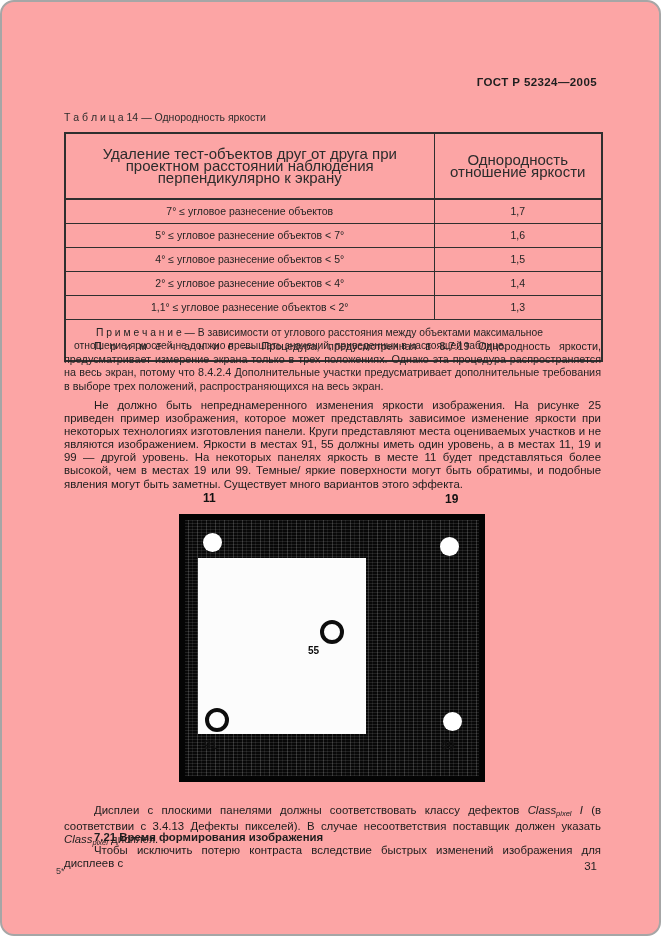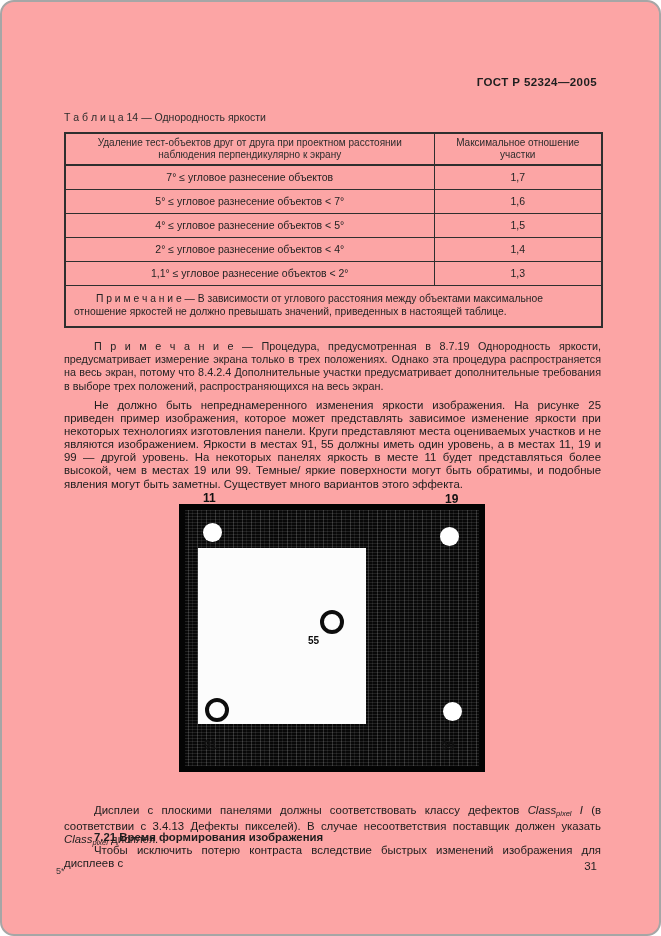--- a/index.html
+++ b/index.html
@@ -23,23 +23,23 @@
     font-size:10.5px; color:#2c2c2c;
   }
 
   table.t14 {
     position:absolute; top:130px; left:62px; width:537px;
     border-collapse:collapse; table-layout:fixed;
     border:2px solid #2f2f2f;
   }
   table.t14 th, table.t14 td { border:1px solid #2f2f2f; }
   table.t14 th {
-    font-size:10px; font-weight:normal; color:#2c2c2c;
+    font-size:15px; font-weight:normal; color:#2c2c2c;
     text-align:center; vertical-align:middle;
-    padding:0 14px; line-height:12px; height:32px;
+    padding:14px 14px; line-height:12px; height:32px;
     border-bottom:2px solid #2f2f2f;
   }
   table.t14 col.c1 { width:369px; }
   table.t14 col.c2 { width:168px; }
   table.t14 td.cond, table.t14 td.ratio {
     font-size:10.5px; text-align:center; vertical-align:middle;
     height:24px; padding:2px 6px; color:#242424;
   }
   table.t14 td.tnote {
     font-size:10.3px; line-height:13px; color:#242424;
@@ -60,21 +60,21 @@
   .figure { position:absolute; top:489px; left:62px; width:537px; height:264px; }
   .fig-label {
     position:absolute; font-size:12px; font-weight:bold; color:#111;
   }
   .lbl-11 { left:139px; top:0; }
   .lbl-19 { left:381px; top:1px; }
   .lbl-91 { left:140px; top:247px; }
   .lbl-99 { left:377px; top:248px; }
 
   .panel {
-    position:absolute; left:115px; top:13px; width:306px; height:268px;
+    position:absolute; left:115px; top:23px; width:306px; height:268px;
     background:
       repeating-linear-gradient(90deg, rgba(255,255,255,0.16) 0 1px, rgba(255,255,255,0) 1px 4px, rgba(255,255,255,0.07) 4px 5px, rgba(255,255,255,0) 5px 9px),
       repeating-linear-gradient(180deg, rgba(255,255,255,0.10) 0 1px, rgba(0,0,0,0) 1px 3px),
       #080808;
     box-shadow: inset 0 0 0 6px #040404;
   }
   .panel-white {
     position:absolute; left:19px; top:44px; width:168px; height:176px;
     background:#fcfcfc;
   }
@@ -127,21 +127,21 @@
   <div class="table-caption">Т а б л и ц а  14 — Однородность яркости</div>
 
   <table class="t14">
     <colgroup>
         <col class="c1">
         <col class="c2">
       </colgroup>
     <thead>
       <tr>
         <th>Удаление тест-объектов друг от друга при проектном расстоянии наблюдения перпендикулярно к экрану</th>
-        <th>Максимальное отношение участки</th>
+        <th>Однородность отношение яркости</th>
       </tr>
     </thead>
     <tbody>
       <tr>
         <td class="cond">7° ≤ угловое разнесение объектов</td>
         <td class="ratio">1,7</td>
       </tr>
       <tr>
         <td class="cond">5° ≤ угловое разнесение объектов &lt; 7°</td>
         <td class="ratio">1,6</td>

